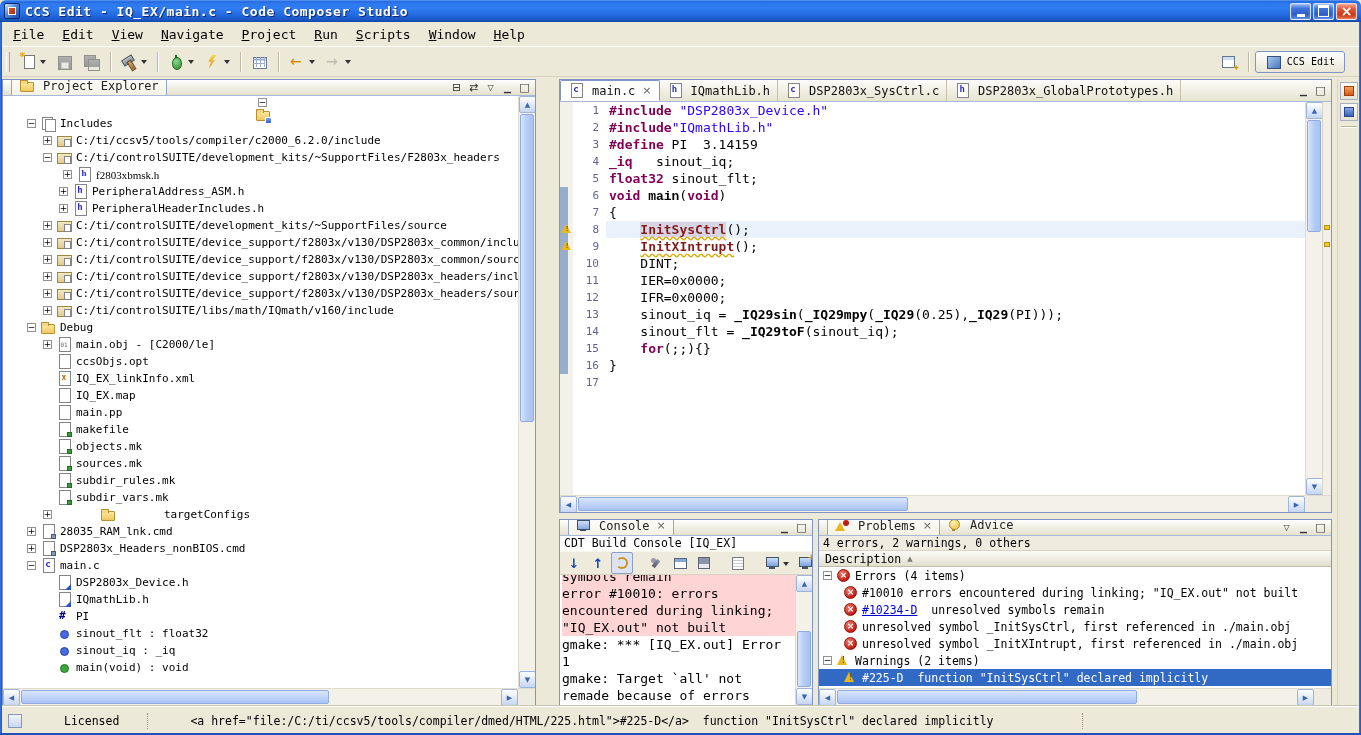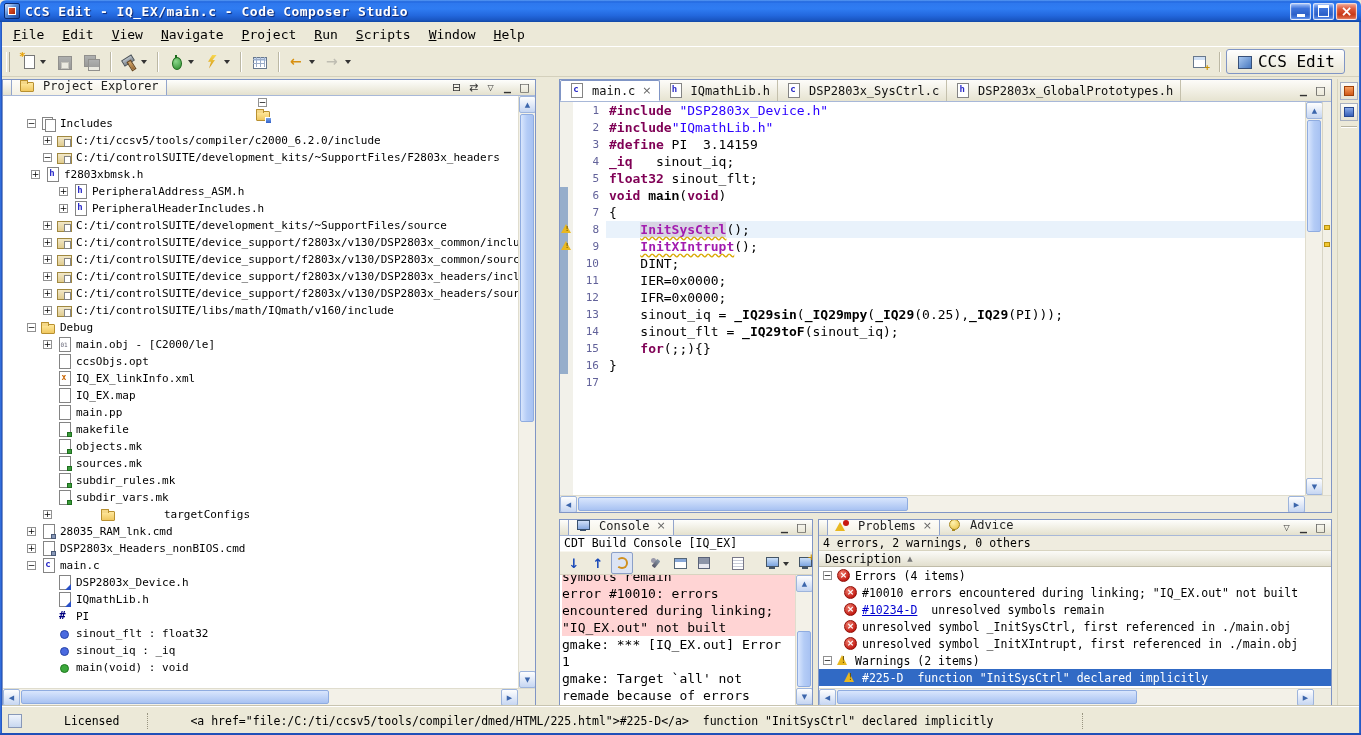--- a/index.html
+++ b/index.html
@@ -63,21 +63,21 @@
     background:repeating-linear-gradient(90deg,transparent 0 3px,#9AACC8 3px 4px), repeating-linear-gradient(0deg,transparent 0 3px,#9AACC8 3px 4px); }
   .ic-back::after { content:"←"; color:#D89010; font-weight:bold; font-size:14px; position:absolute; left:1px; top:-1px; font-family:"DejaVu Sans",sans-serif; }
   .ic-forward::after { content:"→"; color:#8A8A7A; font-weight:bold; font-size:14px; position:absolute; left:1px; top:-1px; font-family:"DejaVu Sans",sans-serif; }
   .ic-perspective::before { content:""; position:absolute; left:2px; top:2px; width:11px; height:10px; border:1px solid #68788C; background:linear-gradient(#D0E0F4 0 3px,#fff 3px); }
   .ic-perspective i { display:block; right:-2px; bottom:-2px; color:#C89000; font-weight:bold; font-size:9px; }
   .ic-perspective i::after { content:"+"; }
   .ic-ccsedit::before { content:""; position:absolute; left:2px; top:2px; width:12px; height:11px; border:1px solid #385078; background:linear-gradient(135deg,#A8C8F0,#4878C0); }
 
   .persp-area { margin-left:auto; display:flex; align-items:center; gap:6px; padding-right:12px; }
   .persp-sep { width:1px; height:20px; background:#BCB8A4; box-shadow:1px 0 0 #fff; }
-  .persp-btn { display:flex; align-items:center; gap:5px; border:1px solid #8095C5; background:linear-gradient(180deg,#FFFFFF,#E9E6D6); border-radius:3px; padding:2px 9px; font-size:16px; }
+  .persp-btn { display:flex; align-items:center; gap:5px; border:1px solid #8095C5; background:linear-gradient(180deg,#FFFFFF,#E9E6D6); border-radius:3px; padding:2px 9px; font-size:10px; }
 
   
   .panel { position:absolute; border:1px solid #8095C5; background:#fff; display:flex; flex-direction:column; overflow:hidden; }
   .view-tabs { height:16px; flex:none; display:flex; align-items:flex-end; background:linear-gradient(180deg,#FEFEFC,#E4E1CE); border-bottom:1px solid #A8B8D8; padding-left:8px; }
   .view-tab { height:20px; display:flex; align-items:center; gap:4px; padding:0 7px; font-size:12px; color:#222; white-space:nowrap; }
   .view-tab.active { background:linear-gradient(180deg,#FFFFFF,#F4F1E4); border:1px solid #93A5CC; border-bottom:none; border-radius:3px 3px 0 0; }
   .tab-close { margin-left:3px; font-size:11px; color:#666; font-family:"DejaVu Sans",sans-serif; }
   .tab-close::after { content:"×"; }
   .hdr-icons { margin-left:auto; display:flex; align-items:center; padding-right:2px; }
   .hic { width:17px; height:15px; display:inline-flex; align-items:center; justify-content:center; color:#333; font-size:11px; }
@@ -152,21 +152,21 @@
   .gmark { position:absolute; left:1px; width:11px; height:12px; }
   .gmark::before { content:""; position:absolute; left:0; top:1px; border-left:5px solid transparent; border-right:5px solid transparent; border-bottom:9px solid #E8B820; }
   .gmark::after { content:"!"; position:absolute; left:4px; top:2px; font-size:7px; font-weight:bold; color:#6A5200; }
   .code { flex:1; position:relative; overflow:hidden; background:#fff; }
   .code-line { height:17px; line-height:17px; white-space:pre; font-size:13px; padding-left:3px; }
   .code-line.cur { background:#E9F2FB; }
   .tk-dir,.tk-kw,.tk-type { color:#7F0055; font-weight:bold; }
   .tk-str { color:#2A00FF; }
   .tk-fn { font-weight:bold;font-family:Liberation Mono, monospace; }
   .tk-macro { font-weight:bold; }
-  .tk-warn { color:#a21caf; font-weight:bold; text-decoration:underline; text-decoration-style:wavy; text-decoration-color:#D8A800; text-underline-offset:2px; }
+  .tk-warn { color:#7f1d1d; font-weight:bold; text-decoration:underline; text-decoration-style:wavy; text-decoration-color:#D8A800; text-underline-offset:2px; }
   .tk-warn.occ { background:#D8D4E4; }
   .overview-ruler { width:9px; flex:none; background:#F2F0E6; border-left:1px solid #D8D5C5; position:relative; }
   .ov-tick { position:absolute; left:1px; width:6px; height:5px; background:#F2C832; border:1px solid #B89010; }
 
   
   .con-hdr { height:15px; line-height:15px; flex:none; padding-left:4px; font-size:11.5px; background:#fff; }
   .con-tools { height:24px; flex:none; display:flex; align-items:center; background:#EEEBDD; border-top:1px solid #F8F6EE; border-bottom:1px solid #D8D4C0; padding-left:2px; }
   .cbtn { display:flex; align-items:center; height:22px; padding:1px 2px; margin:0 1px; border:1px solid transparent; }
   .cbtn.pressed { border-color:#8CA0C8; background:#DCE4F4; border-radius:2px; }
   .cic { width:16px; height:16px; position:relative; display:flex; align-items:center; justify-content:center; font-family:"DejaVu Sans",sans-serif; }
@@ -355,21 +355,21 @@
         <div class="tree-row" style="padding-left: 40px;">
           <span class="exp plus"></span>
           <span class="ti ti-incpath"></span>
           <span class="tree-label">C:/ti/ccsv5/tools/compiler/c2000_6.2.0/include</span>
         </div>
         <div class="tree-row" style="padding-left: 40px;">
           <span class="exp minus"></span>
           <span class="ti ti-incpath"></span>
           <span class="tree-label">C:/ti/controlSUITE/development_kits/~SupportFiles/F2803x_headers</span>
         </div>
-        <div class="tree-row" style="padding-left: 28px;">
+        <div class="tree-row" style="padding-left: 60px; font-family: Liberation Serif, serif;">
           <span class="exp plus"></span>
           <span class="ti ti-hfile">
             <i></i>
           </span>
           <span class="tree-label">f2803xbmsk.h</span>
         </div>
         <div class="tree-row" style="padding-left: 56px;">
           <span class="exp plus"></span>
           <span class="ti ti-hfile">
             <i></i>

